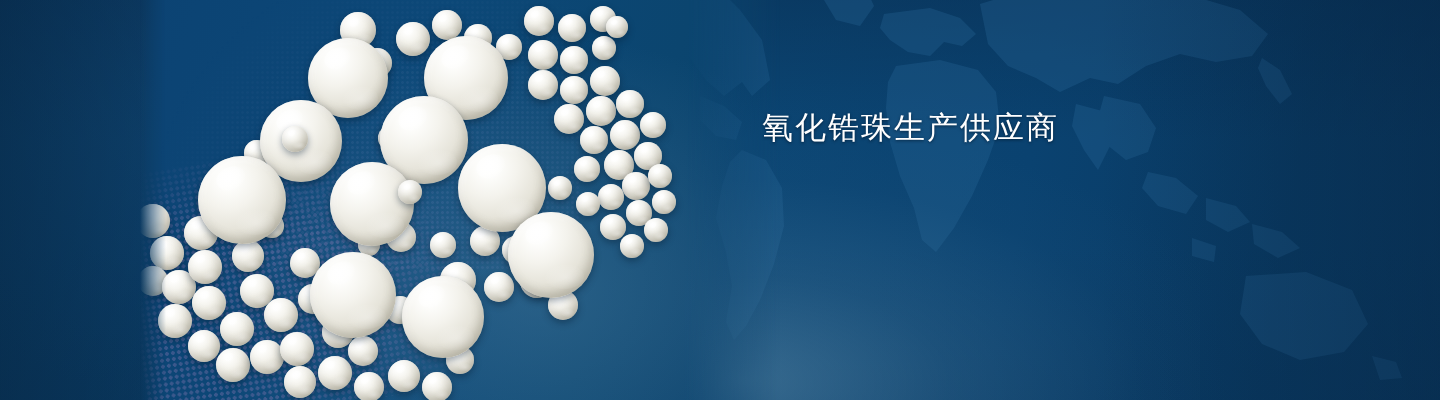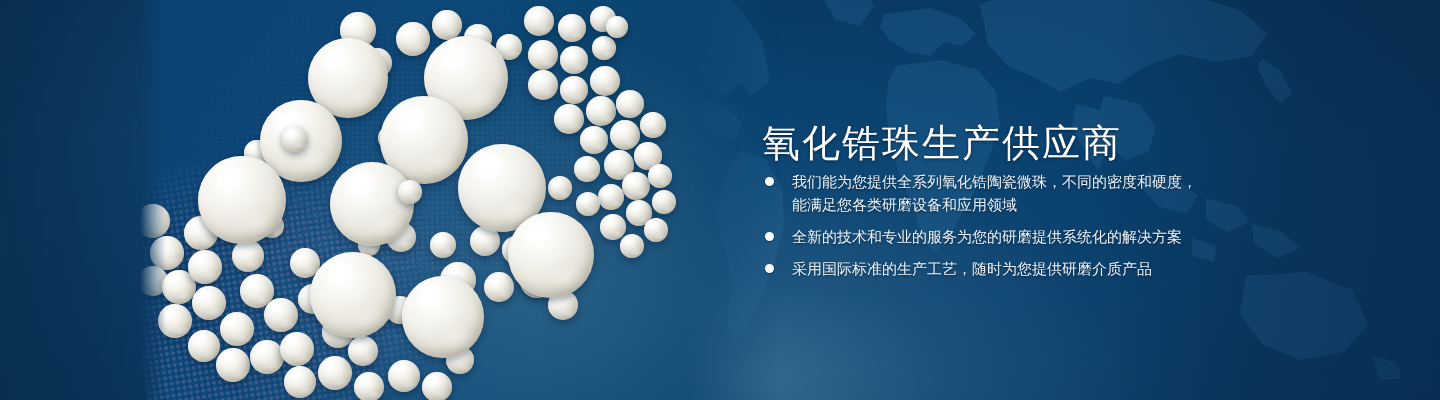--- a/index.html
+++ b/index.html
@@ -109,27 +109,26 @@
     background:radial-gradient(ellipse at 55% 55%,rgba(255,255,255,.30) 0%,rgba(255,255,255,0) 72%);
   }
   .bead.sm::before{ left:24%; top:16%; width:30%; height:24%; }
 
   
   .content{
     position:absolute; left:762px; top:0; width:520px; height:400px;
   }
   .headline{
     position:absolute; top:108px; left:0;
-    font-size:38px; line-height:40px;
+    font-size:31px; line-height:40px;
     letter-spacing:2px;
     color:#ffffff;
     font-weight:400;
     text-shadow:0 1px 3px rgba(3,22,42,.70);
     white-space:nowrap;
-    margin-top:15px;
   }
   .bullets{
     position:absolute; top:170px; left:0; width:460px;
   }
   .bullet{
     position:relative;
     padding-left:30px;
     margin-bottom:9px;
     color:#eef4f8;
     font-size:15px;
@@ -293,34 +292,15 @@
       <div class="bead" style="left:262px;top:276px;width:82px;height:82px;"></div>
       <div class="bead sm" style="left:142px;top:126px;width:26px;height:26px;"></div>
       <div class="bead sm" style="left:258px;top:180px;width:24px;height:24px;"></div>
     </div>
   </div>
 
   <div class="content">
 
     <div class="headline">氧化锆珠生产供应商</div>
 
-    <div class="bullets">
-
-      <div class="bullet">
-        <span class="dot"></span>
-        <span>我们能为您提供全系列氧化锆陶瓷微珠，不同的密度和硬度，</span>
-        <span class="l2">能满足您各类研磨设备和应用领域</span>
-      </div>
-
-      <div class="bullet">
-        <span class="dot"></span>
-        <span>全新的技术和专业的服务为您的研磨提供系统化的解决方案</span>
-      </div>
-
-      <div class="bullet">
-        <span class="dot"></span>
-        <span>采用国际标准的生产工艺，随时为您提供研磨介质产品</span>
-      </div>
-
-    </div>
   </div>
 
 </div>
 
 </body></html>

